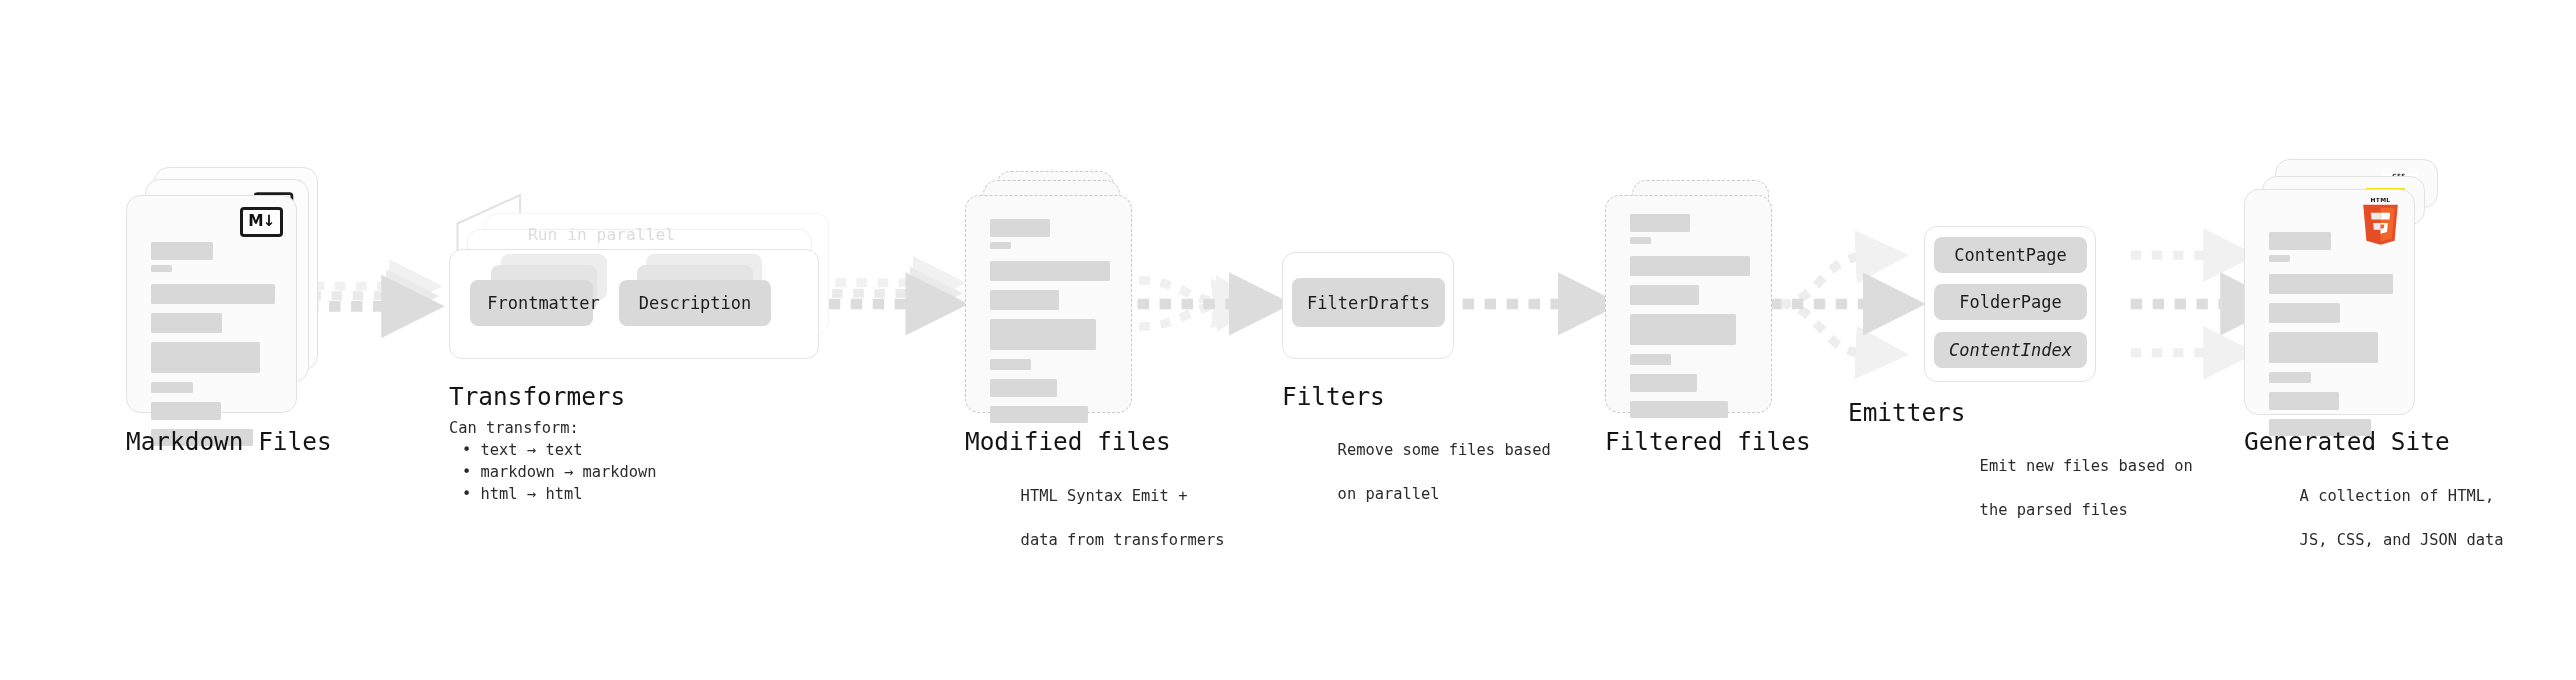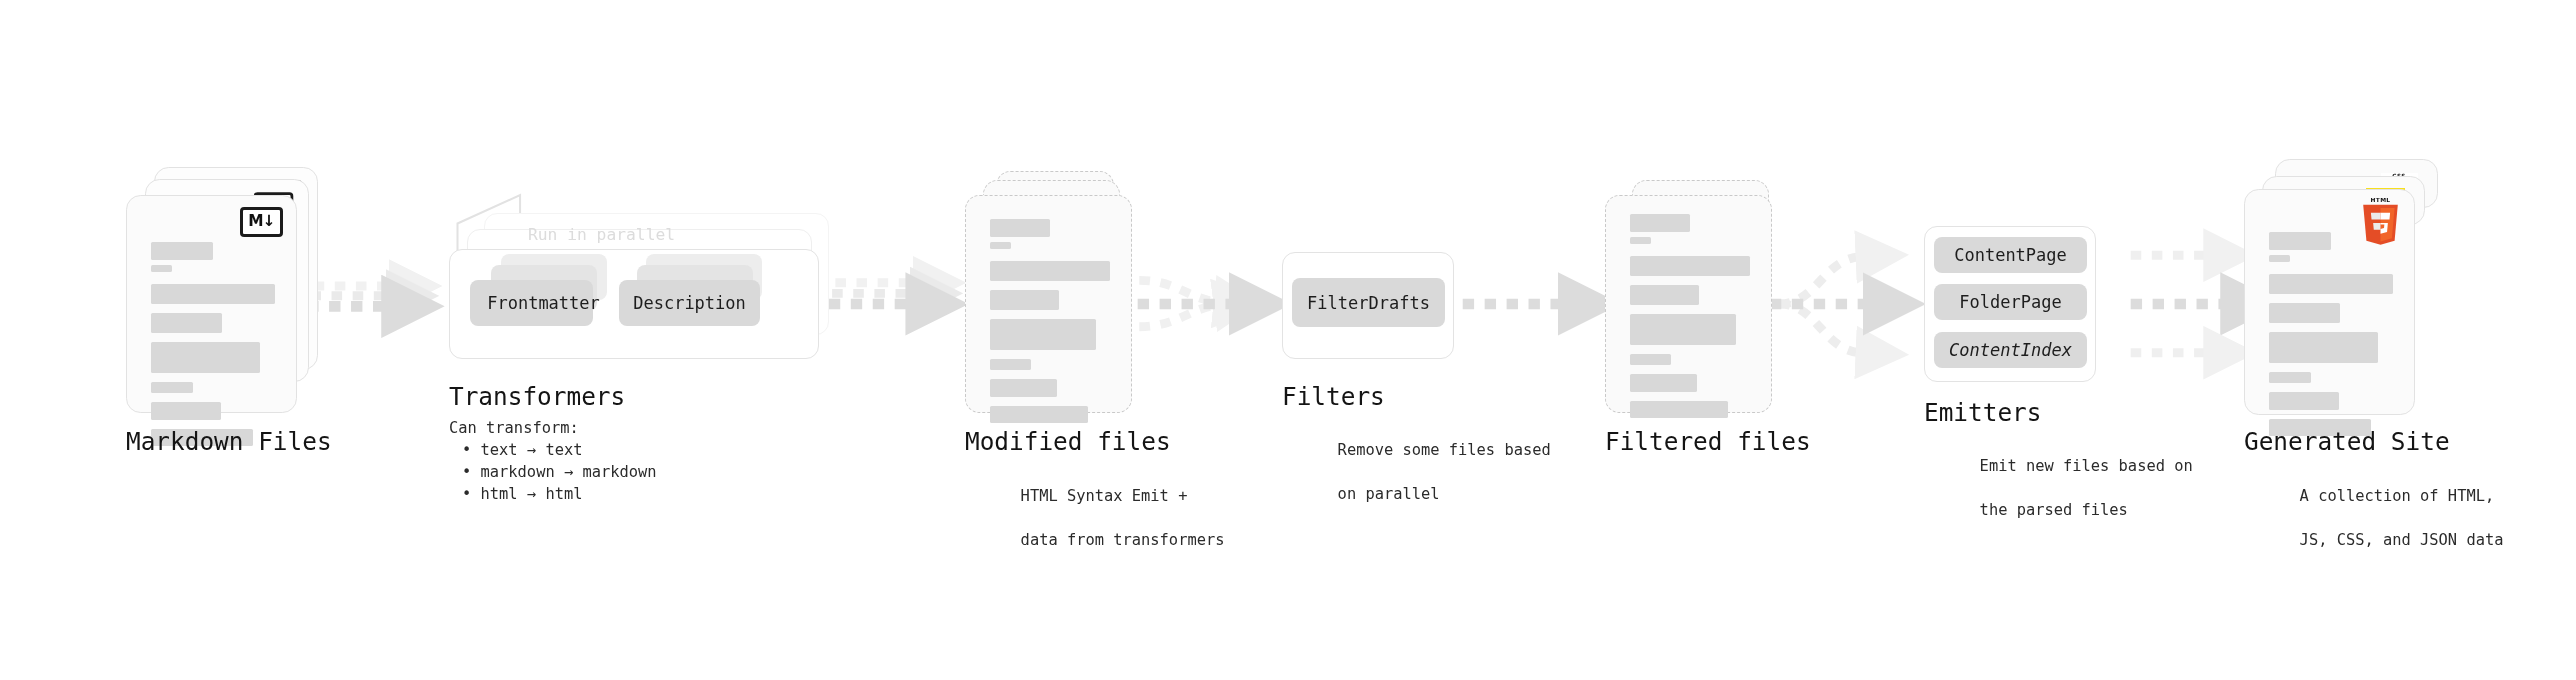--- a/index.html
+++ b/index.html
@@ -154,21 +154,21 @@
     <div class="groupbox g3" style="left:484px;top:213px;width:345px;height:122px;"></div>
     <div class="groupbox g2" style="left:467px;top:229px;width:345px;height:122px;"></div>
     <div class="groupbox" style="left:449px;top:249px;width:370px;height:110px;"></div>
 
     <div class="pill f3" style="left:501px;top:254px;width:106px;height:46px;"></div>
     <div class="pill f3" style="left:646px;top:254px;width:116px;height:46px;"></div>
     <div class="pill f2" style="left:491px;top:265px;width:106px;height:46px;"></div>
     <div class="pill f2" style="left:637px;top:265px;width:116px;height:46px;"></div>
 
     <div class="pill" style="left:470px;top:280px;width:123px;height:46px;padding-left:24px;">Frontmatter</div>
-    <div class="pill" style="left:619px;top:280px;width:141px;height:46px;">Description</div>
+    <div class="pill" style="left:619px;top:280px;width:152px;height:46px;">Description</div>
 
     <div class="annot" style="left:528px;top:197px;margin-top:28px;">Run in parallel</div>
 
     <div class="title" style="left:449px;top:382px;">Transformers</div>
 
     <div class="sub" style="left:449px;top:417px;">Can transform:</div>
     <div class="bullets" style="left:462px;top:439px;">
       <div class="row">• text → text</div>
       <div class="row">• markdown → markdown</div>
       <div class="row">• html → html</div>
@@ -222,21 +222,21 @@
       </div>
     </div>
     <div class="title" style="left:1605px;top:427px;">Filtered files</div>
   </div>
 
   <div class="node">
     <div class="groupbox" style="left:1924px;top:226px;width:172px;height:156px;"></div>
     <div class="pill" style="left:1934px;top:237px;width:153px;height:36px;">ContentPage</div>
     <div class="pill" style="left:1934px;top:284px;width:153px;height:36px;">FolderPage</div>
     <div class="pill" style="left:1934px;top:332px;width:153px;height:36px;font-style:italic;">ContentIndex</div>
-    <div class="title" style="left:1924px;top:398px;">Emitters</div>
+    <div class="title" style="left:1848px;top:398px;">Emitters</div>
     <div class="sub" style="left:1924px;top:433px;">
       <span>Emit new files based on</span><br>
       <span>the parsed files</span>
     </div>
   </div>
 
   <div class="node">
     <div class="card" style="left:2275px;top:159px;width:163px;height:49px;">
       <div class="css-chip">
         <span class="t">CSS</span>

